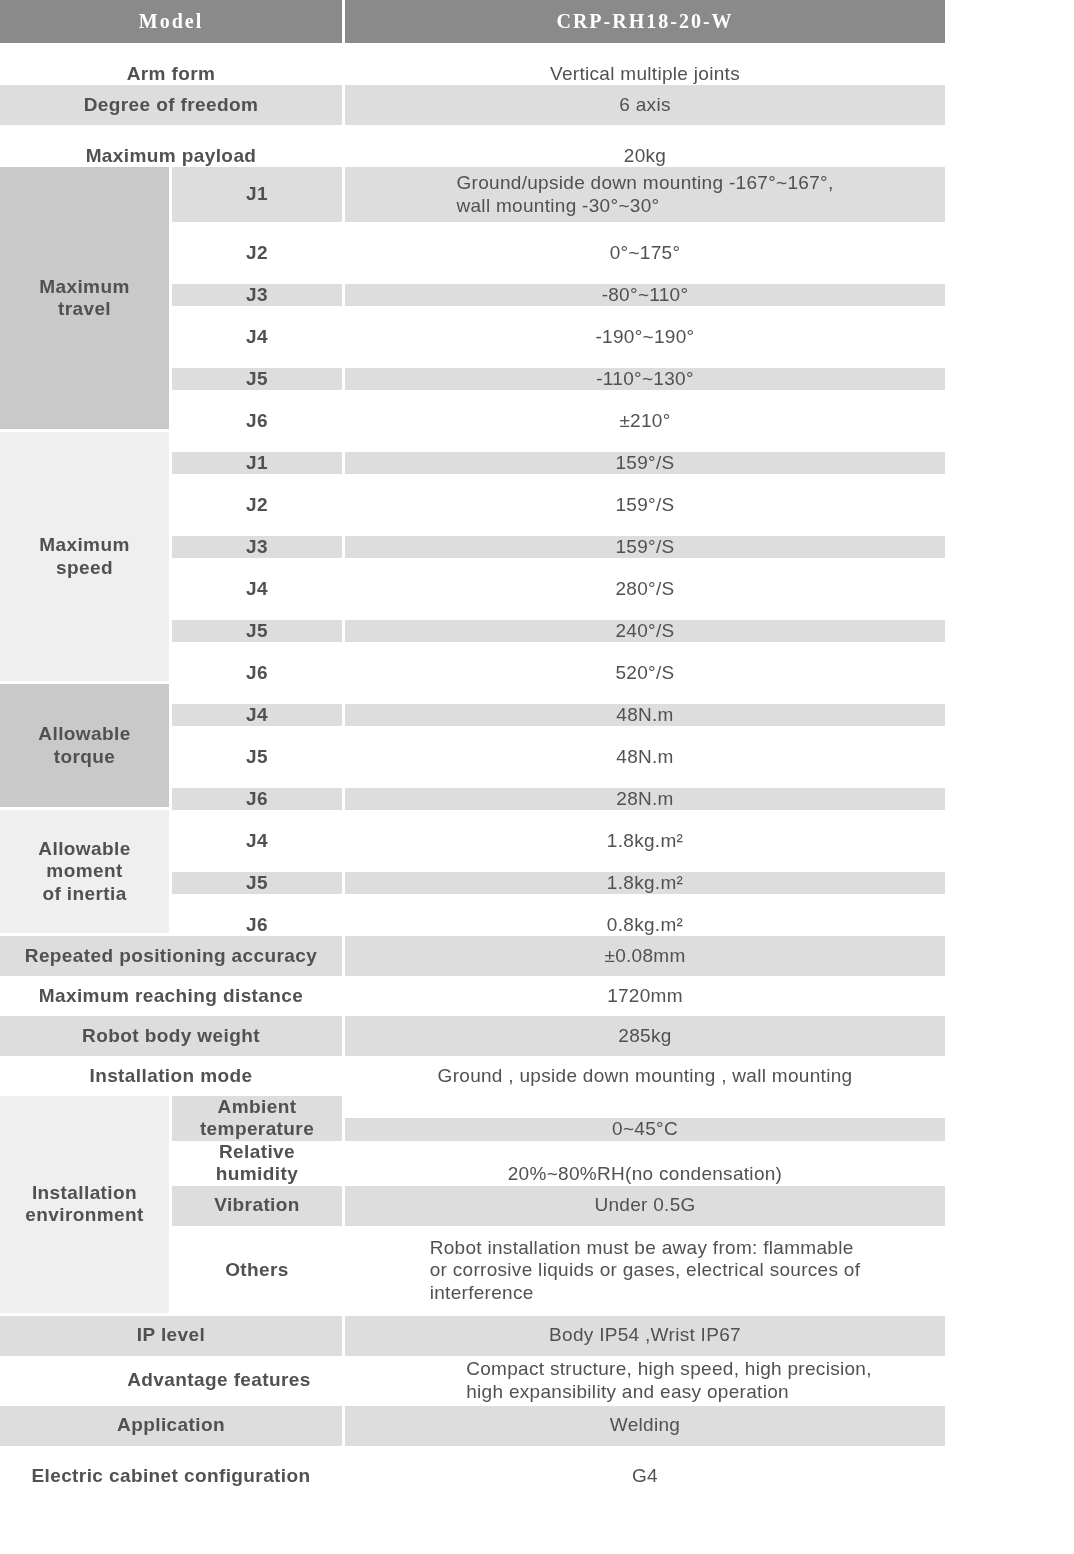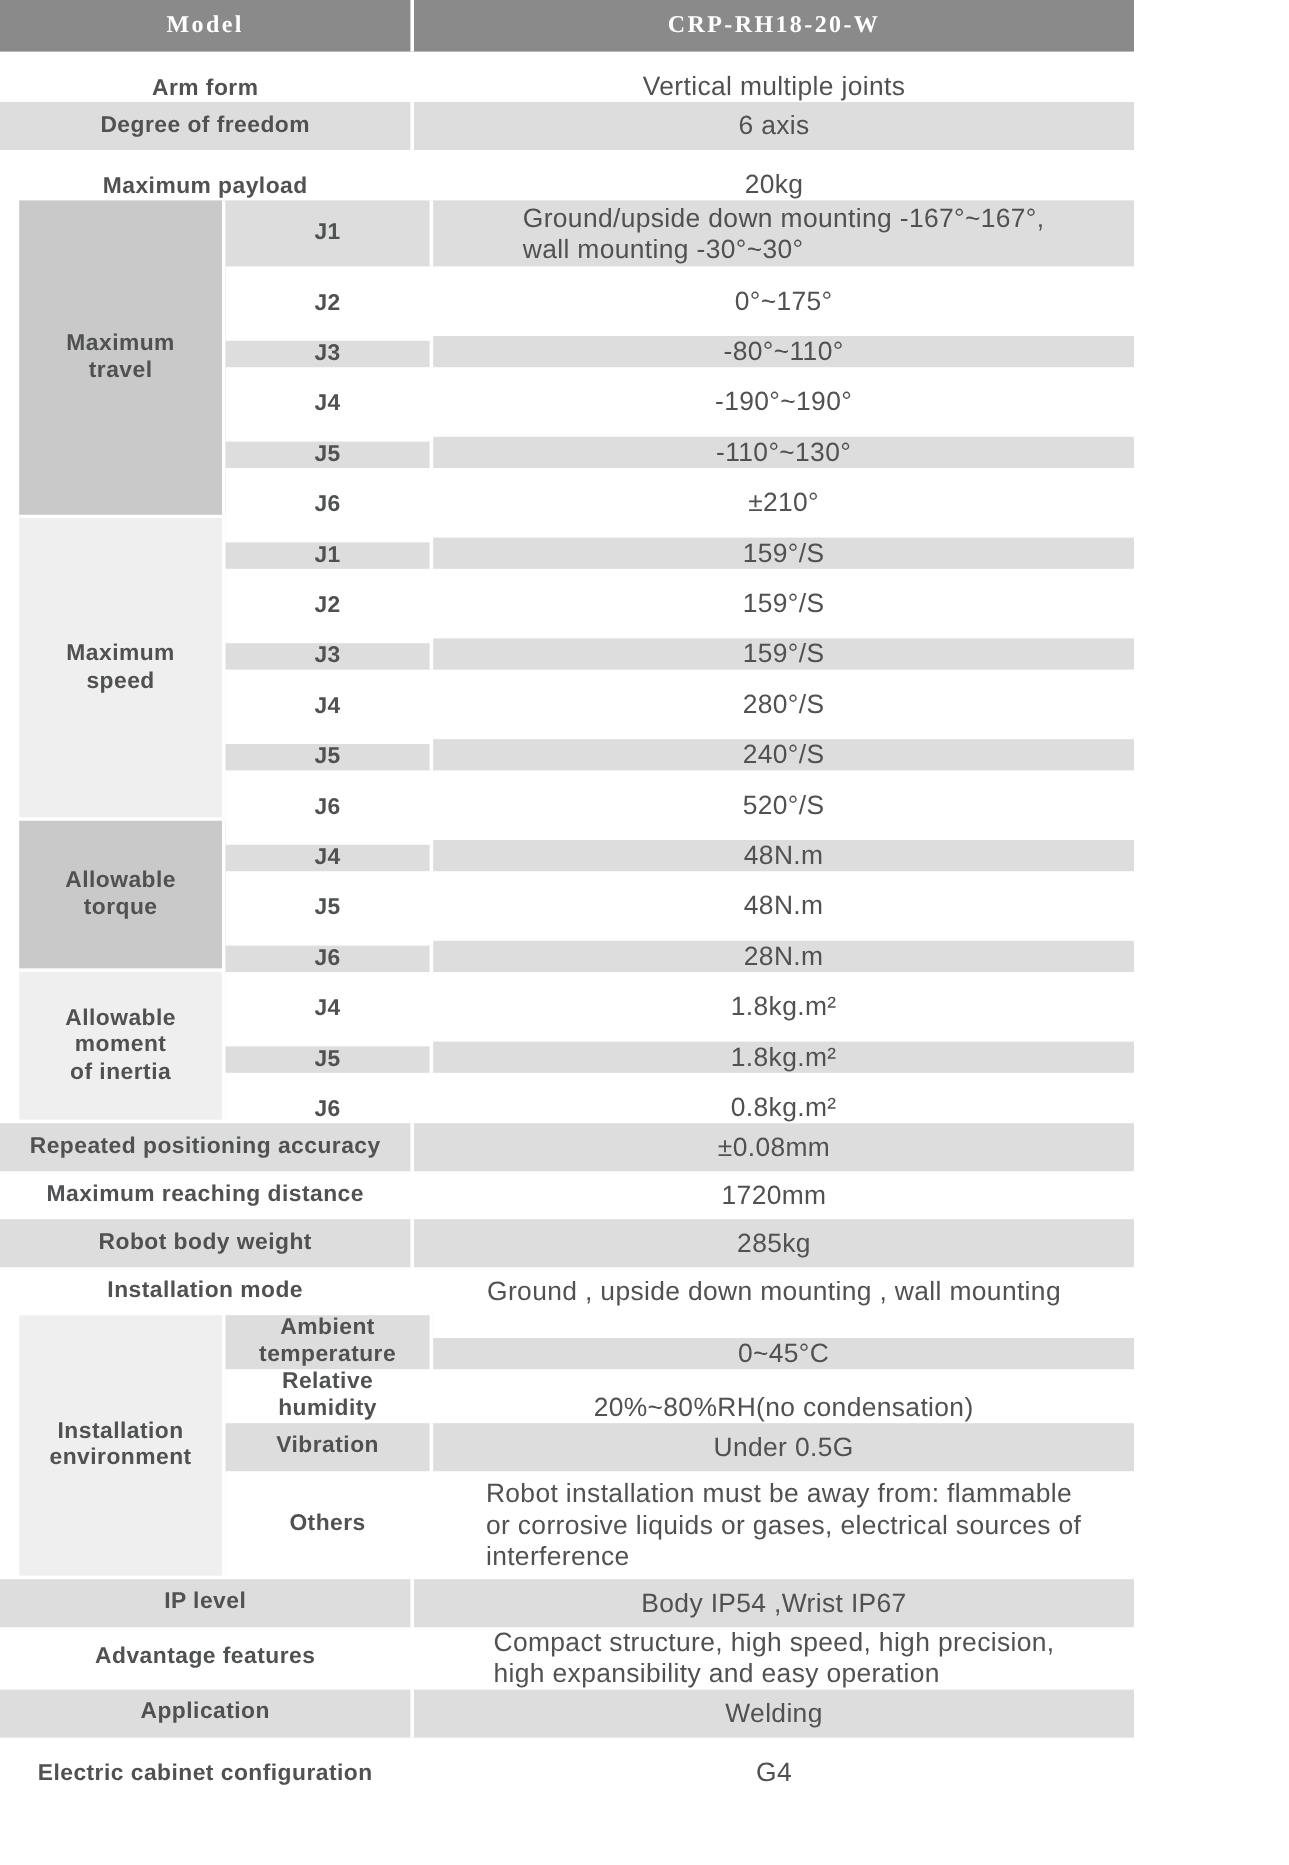--- a/index.html
+++ b/index.html
@@ -19,41 +19,41 @@
     color:var(--txt);
   }
   .spec-table{width:945px;}
   .row{display:flex;width:100%;}
   .cell{
     display:flex;align-items:center;justify-content:center;
     text-align:center;white-space:pre-line;line-height:1.18;
   }
   
   .label-cell{width:345px;flex:0 0 345px;border-right:3px solid var(--gutter);}
-  .group-cell{width:172px;flex:0 0 172px;border-right:3px solid var(--gutter);border-bottom:3px solid var(--gutter);margin-left:16px;}
+  .group-cell{width:172px;flex:0 0 172px;border-right:3px solid var(--gutter);border-bottom:3px solid var(--gutter);}
   .sub-cell{width:173px;flex:0 0 173px;border-right:3px solid var(--gutter);}
   .value-cell{flex:1 1 auto;}
   
   .lbl{font-weight:700;font-size:19px;letter-spacing:.4px;}
-  .val{font-weight:400;font-size:22px;letter-spacing:.3px;}
+  .val{font-weight:400;font-size:19px;letter-spacing:.3px;}
   .bold-val{font-weight:400;}
   .header-cell{
     background:var(--header-bg);color:var(--header-txt);
     font-weight:700;font-size:20px;letter-spacing:2px;font-family:Liberation Serif, serif;
   }
   
   .shade .cell{background:var(--stripe-bg);}
   .g-dark{background:var(--group-dark);}
   .g-light{background:var(--group-light);}
   
   .section{display:flex;width:100%;}
   .section-rows{flex:1 1 auto;display:flex;flex-direction:column;}
   
   .h40{min-height:40px;} .h42{min-height:42px;align-items:flex-end;} .h43{min-height:43px;}
-  .h50{min-height:50px;} .h55{min-height:55px;} .h90{min-height:90px;}
+  .h50{min-height:50px;padding-left:48px;} .h55{min-height:55px;} .h90{min-height:90px;}
   
   .left-block{display:inline-block;text-align:left;}
 </style>
 </head>
 <body>
 
 <div class="spec-table">
 
   <div class="row h43">
     <div class="cell label-cell header-cell">Model</div>

